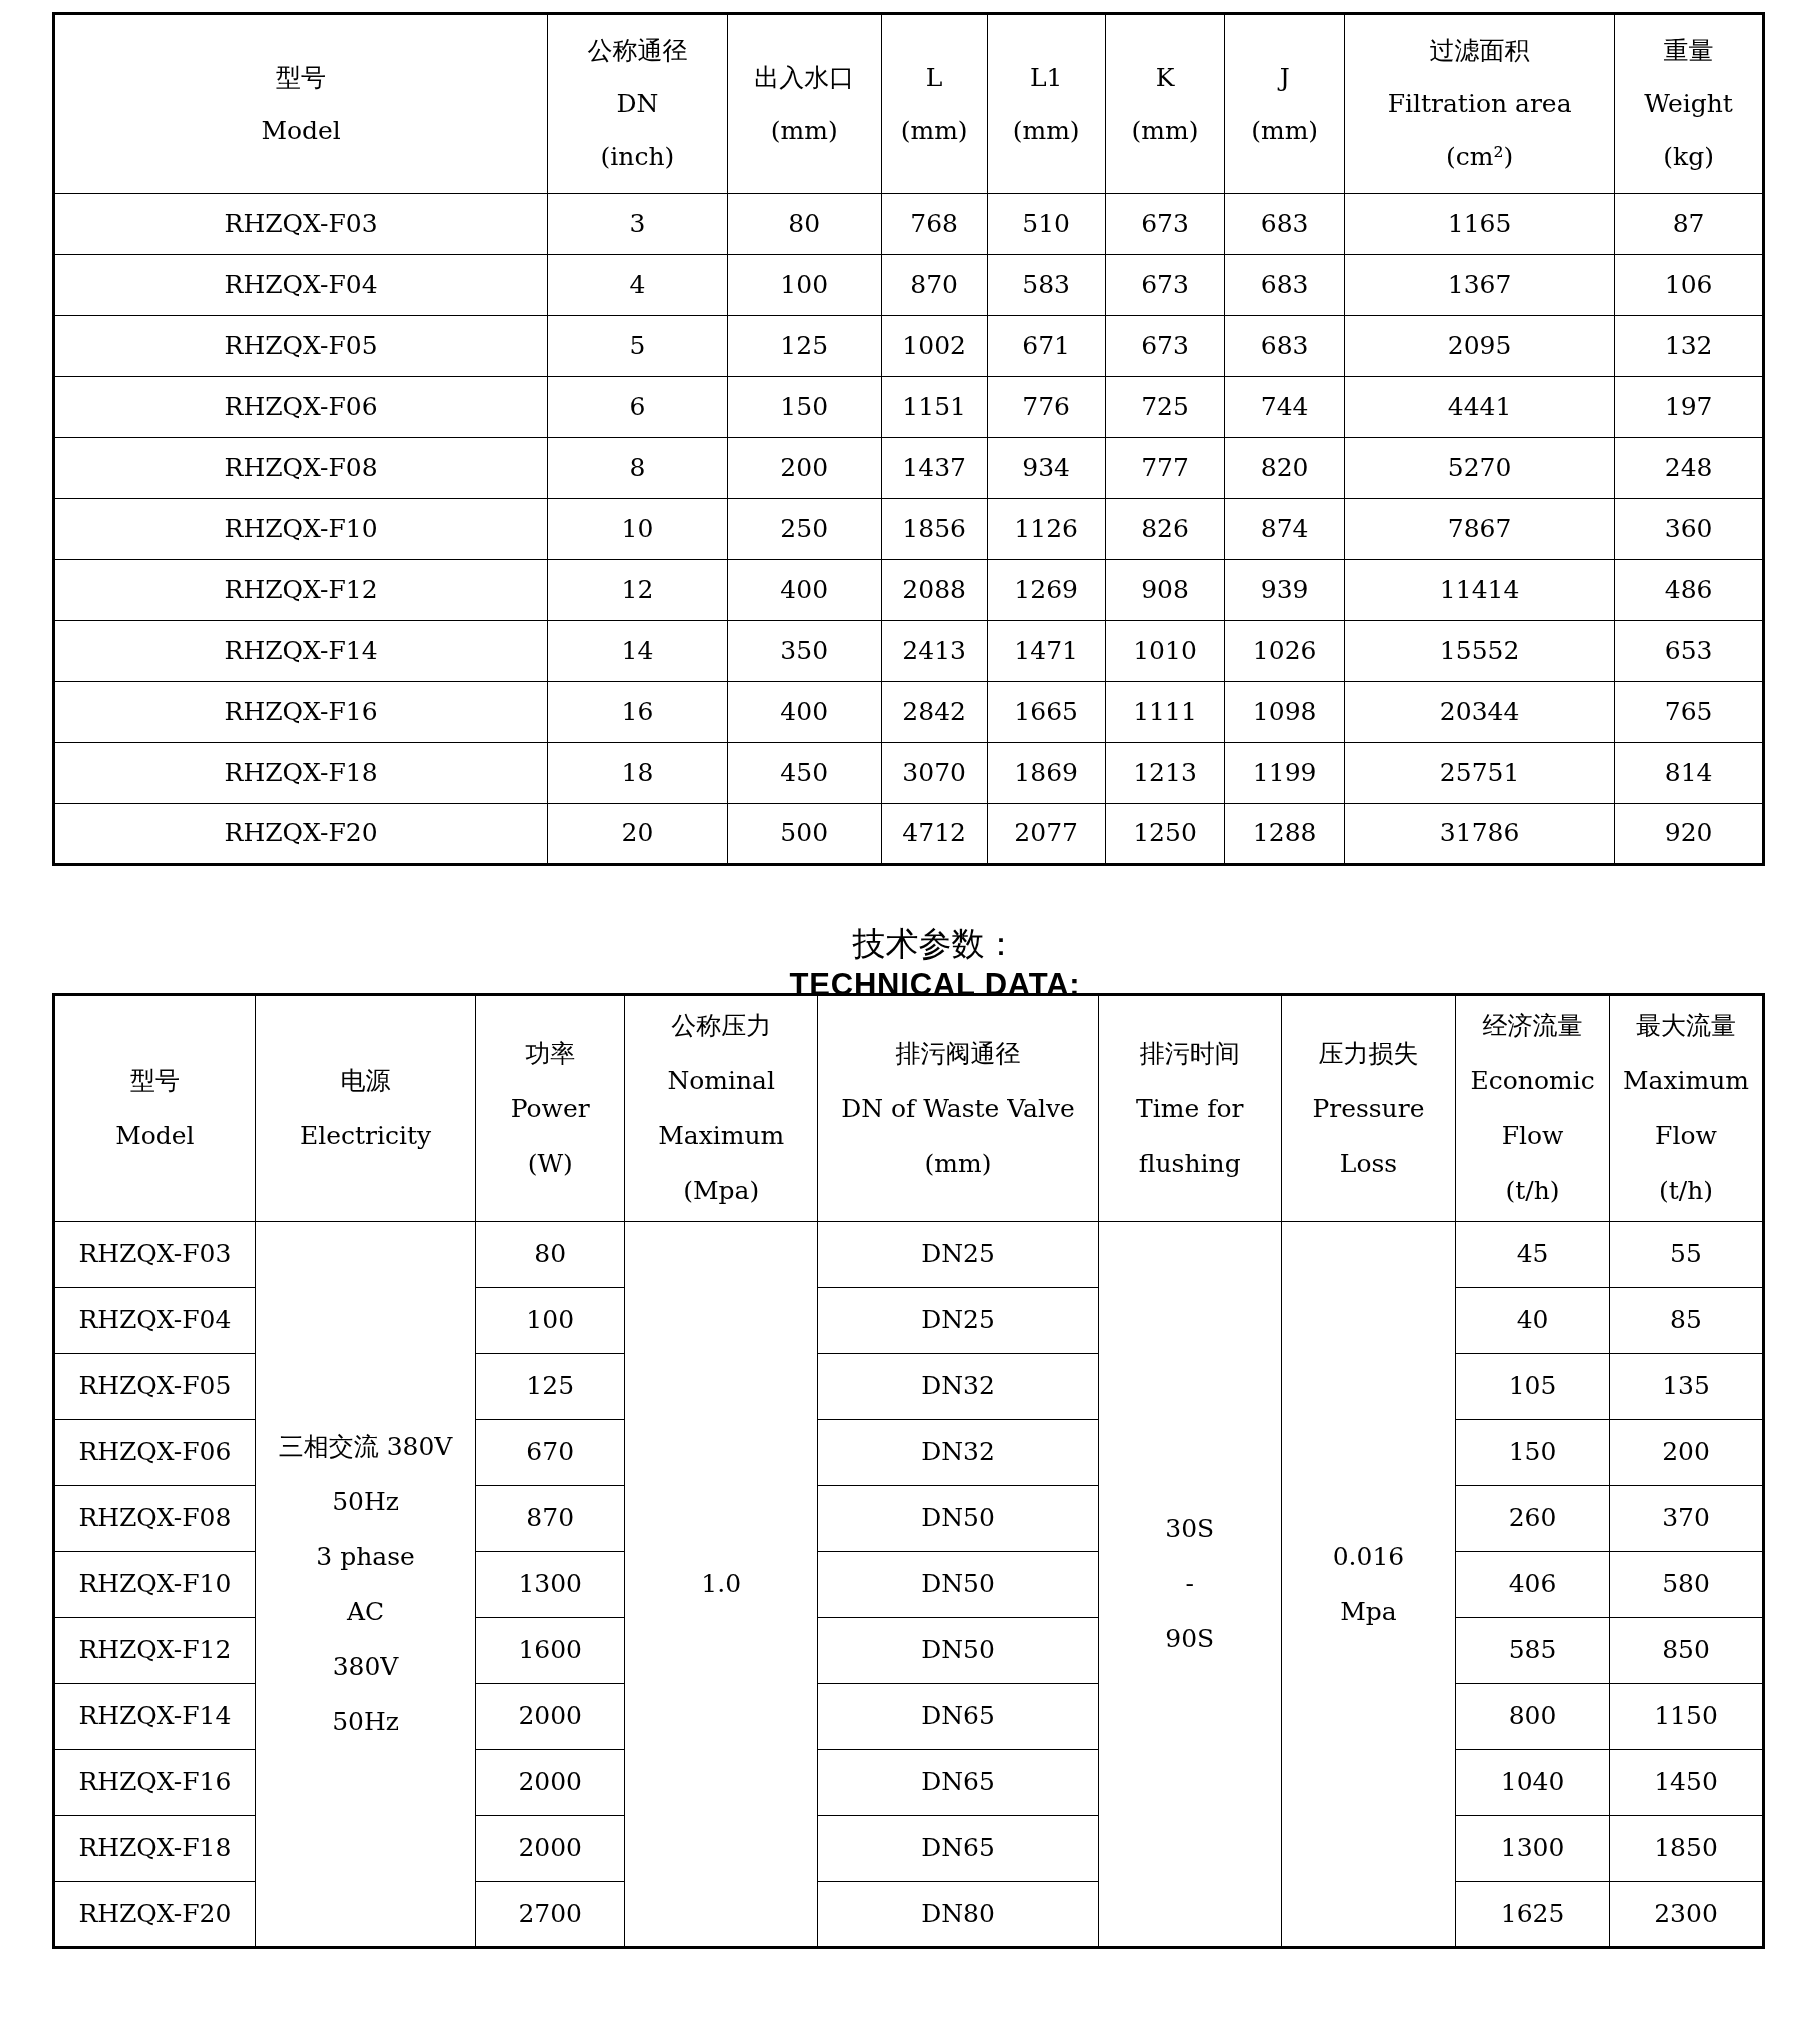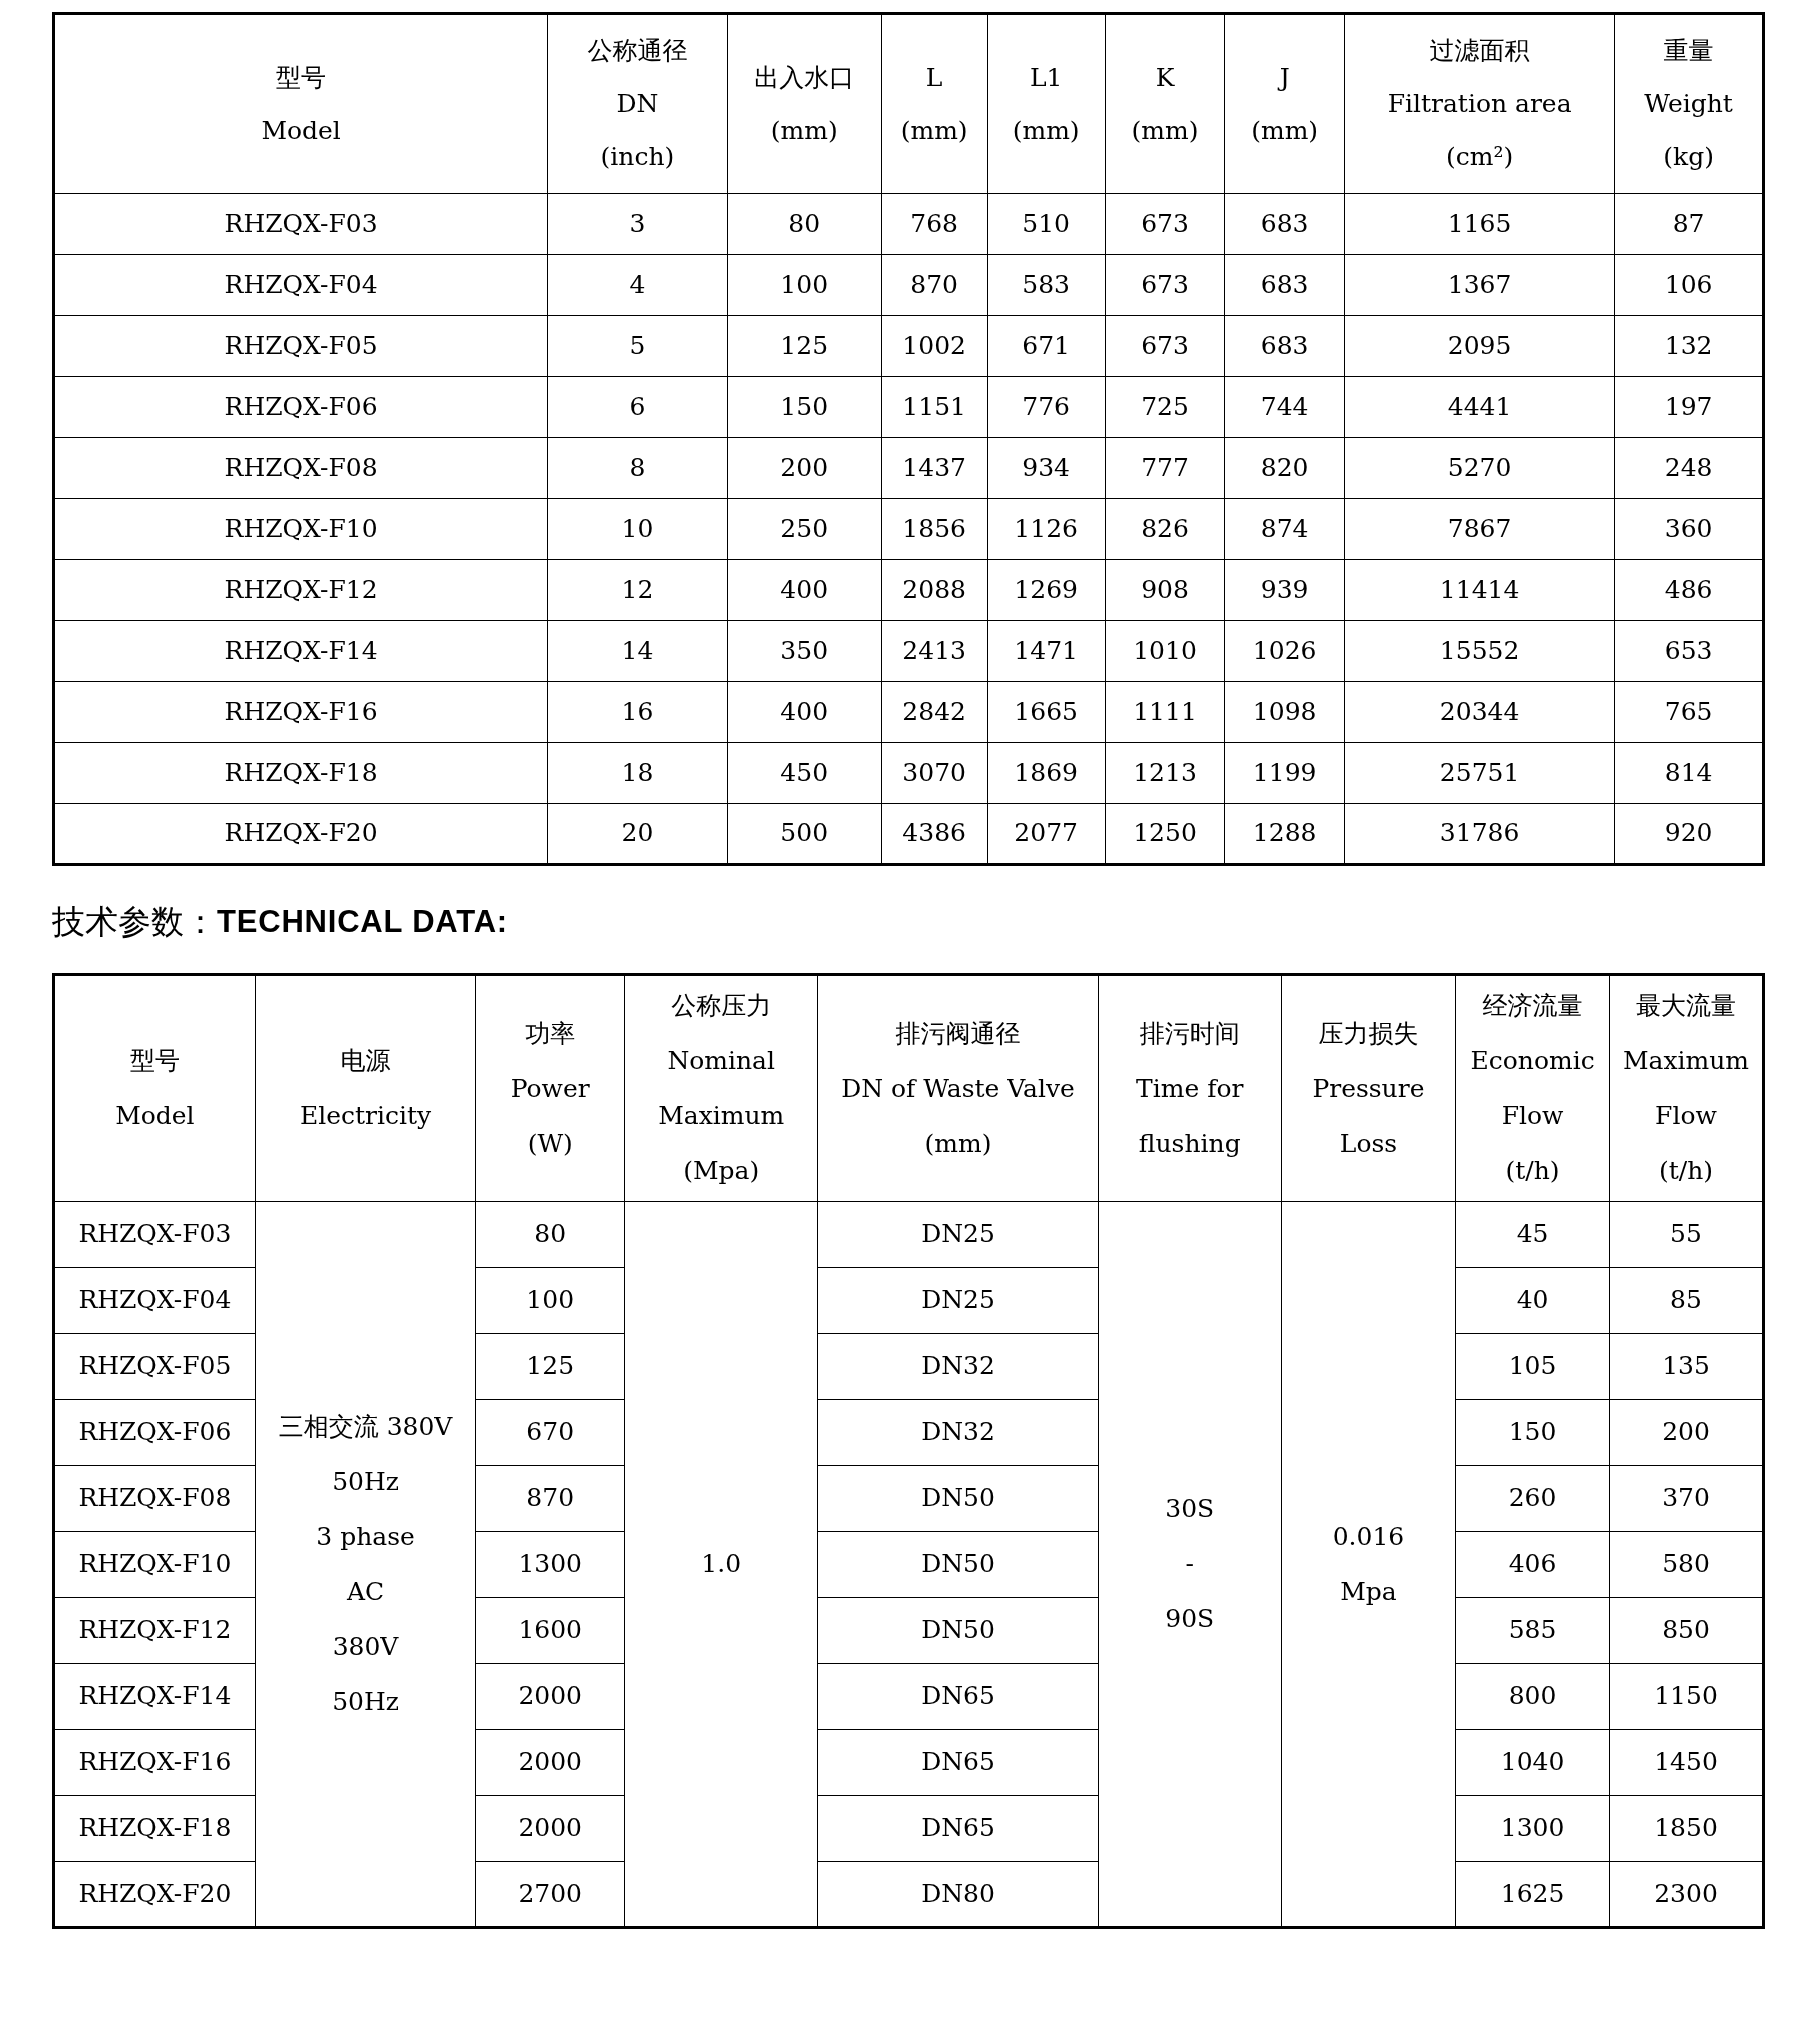--- a/index.html
+++ b/index.html
@@ -28,21 +28,22 @@
     font-size: 33px;
     font-family: "DejaVu Serif", "Liberation Serif", serif;
   }
   .doc-title .en {
     font-size: 31px;
     font-weight: 700;
     font-family: "Liberation Sans", "DejaVu Sans", sans-serif;
     letter-spacing: 0.8px;
   }
   .doc-title.second {
-    margin-top: 36px;
+    margin-top: 56px;
+    flex-direction: column;
   }
   table.spec {
     border-collapse: collapse;
     table-layout: fixed;
     width: 1713px;
     border: 3.3px solid #000;
   }
   table.spec th, table.spec td {
     border: 1.7px solid #000;
     text-align: center;
@@ -221,21 +222,21 @@
           <td>1869</td>
           <td>1213</td>
           <td>1199</td>
           <td>25751</td>
           <td>814</td>
         </tr>
         <tr>
           <td>RHZQX-F20</td>
           <td>20</td>
           <td>500</td>
-          <td>4386</td>
+          <td>4712</td>
           <td>2077</td>
           <td>1250</td>
           <td>1288</td>
           <td>31786</td>
           <td>920</td>
         </tr>
       </tbody>
   </table>
 
   <div class="doc-title second">

